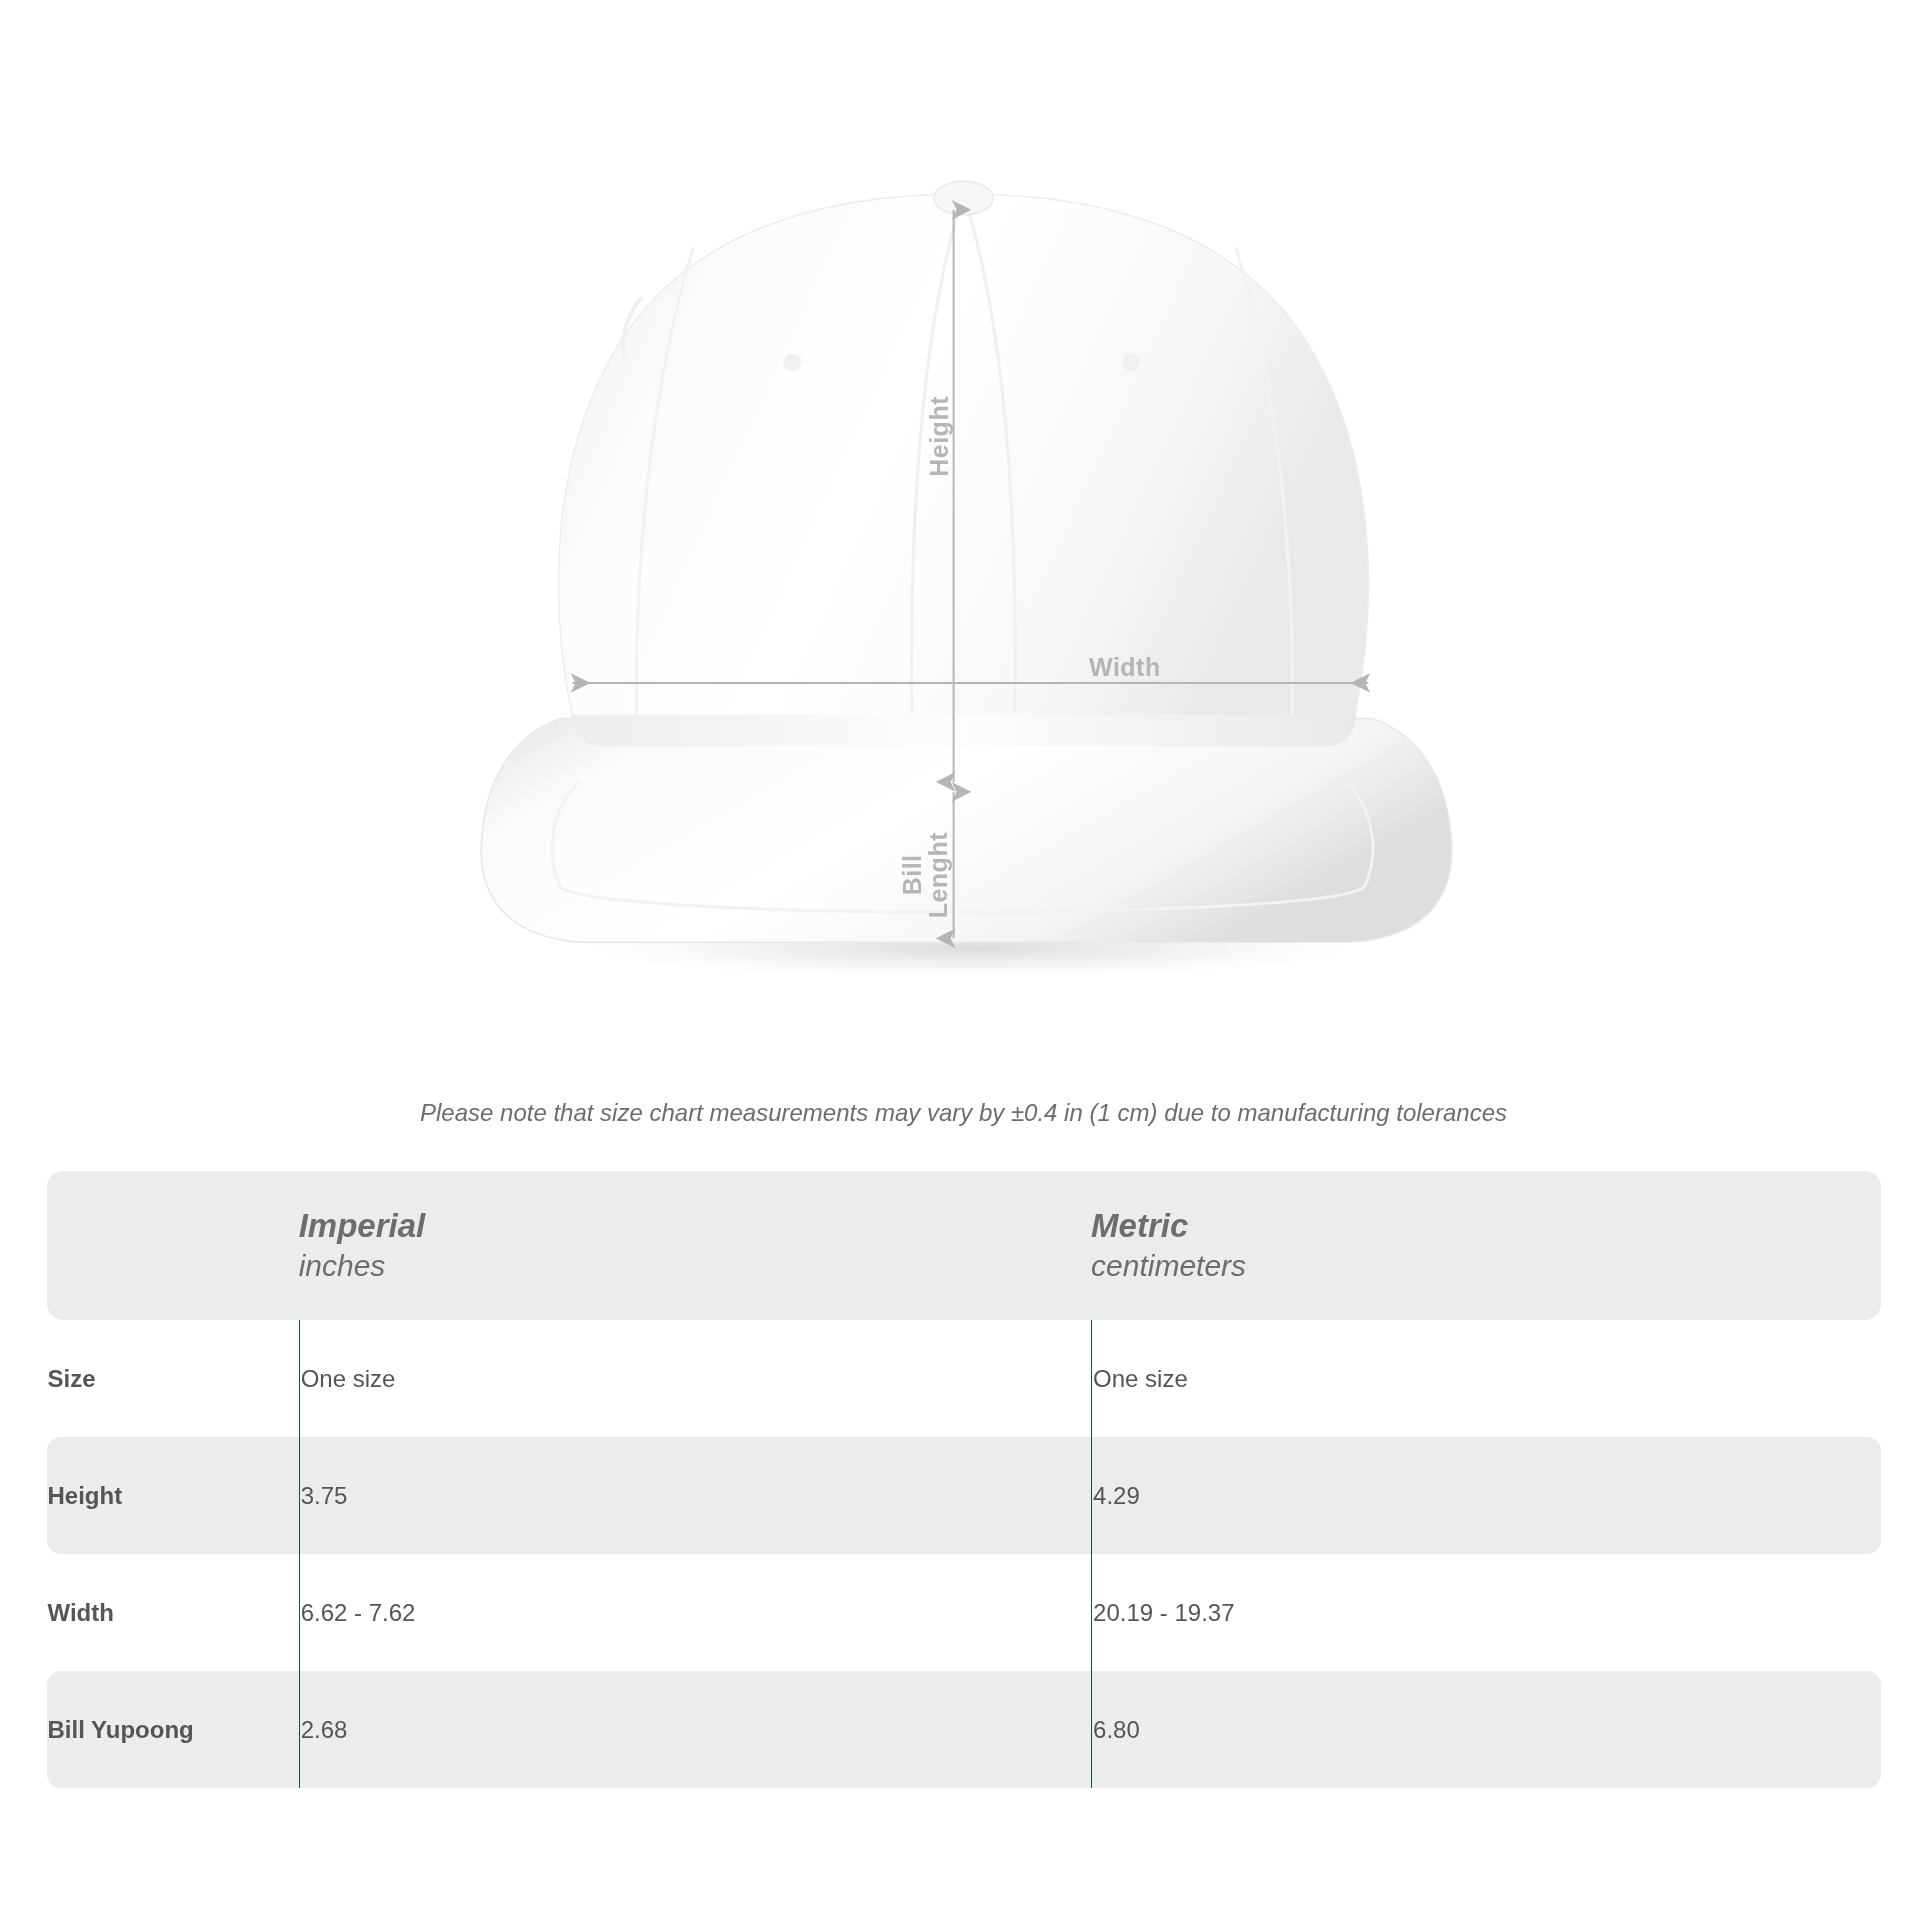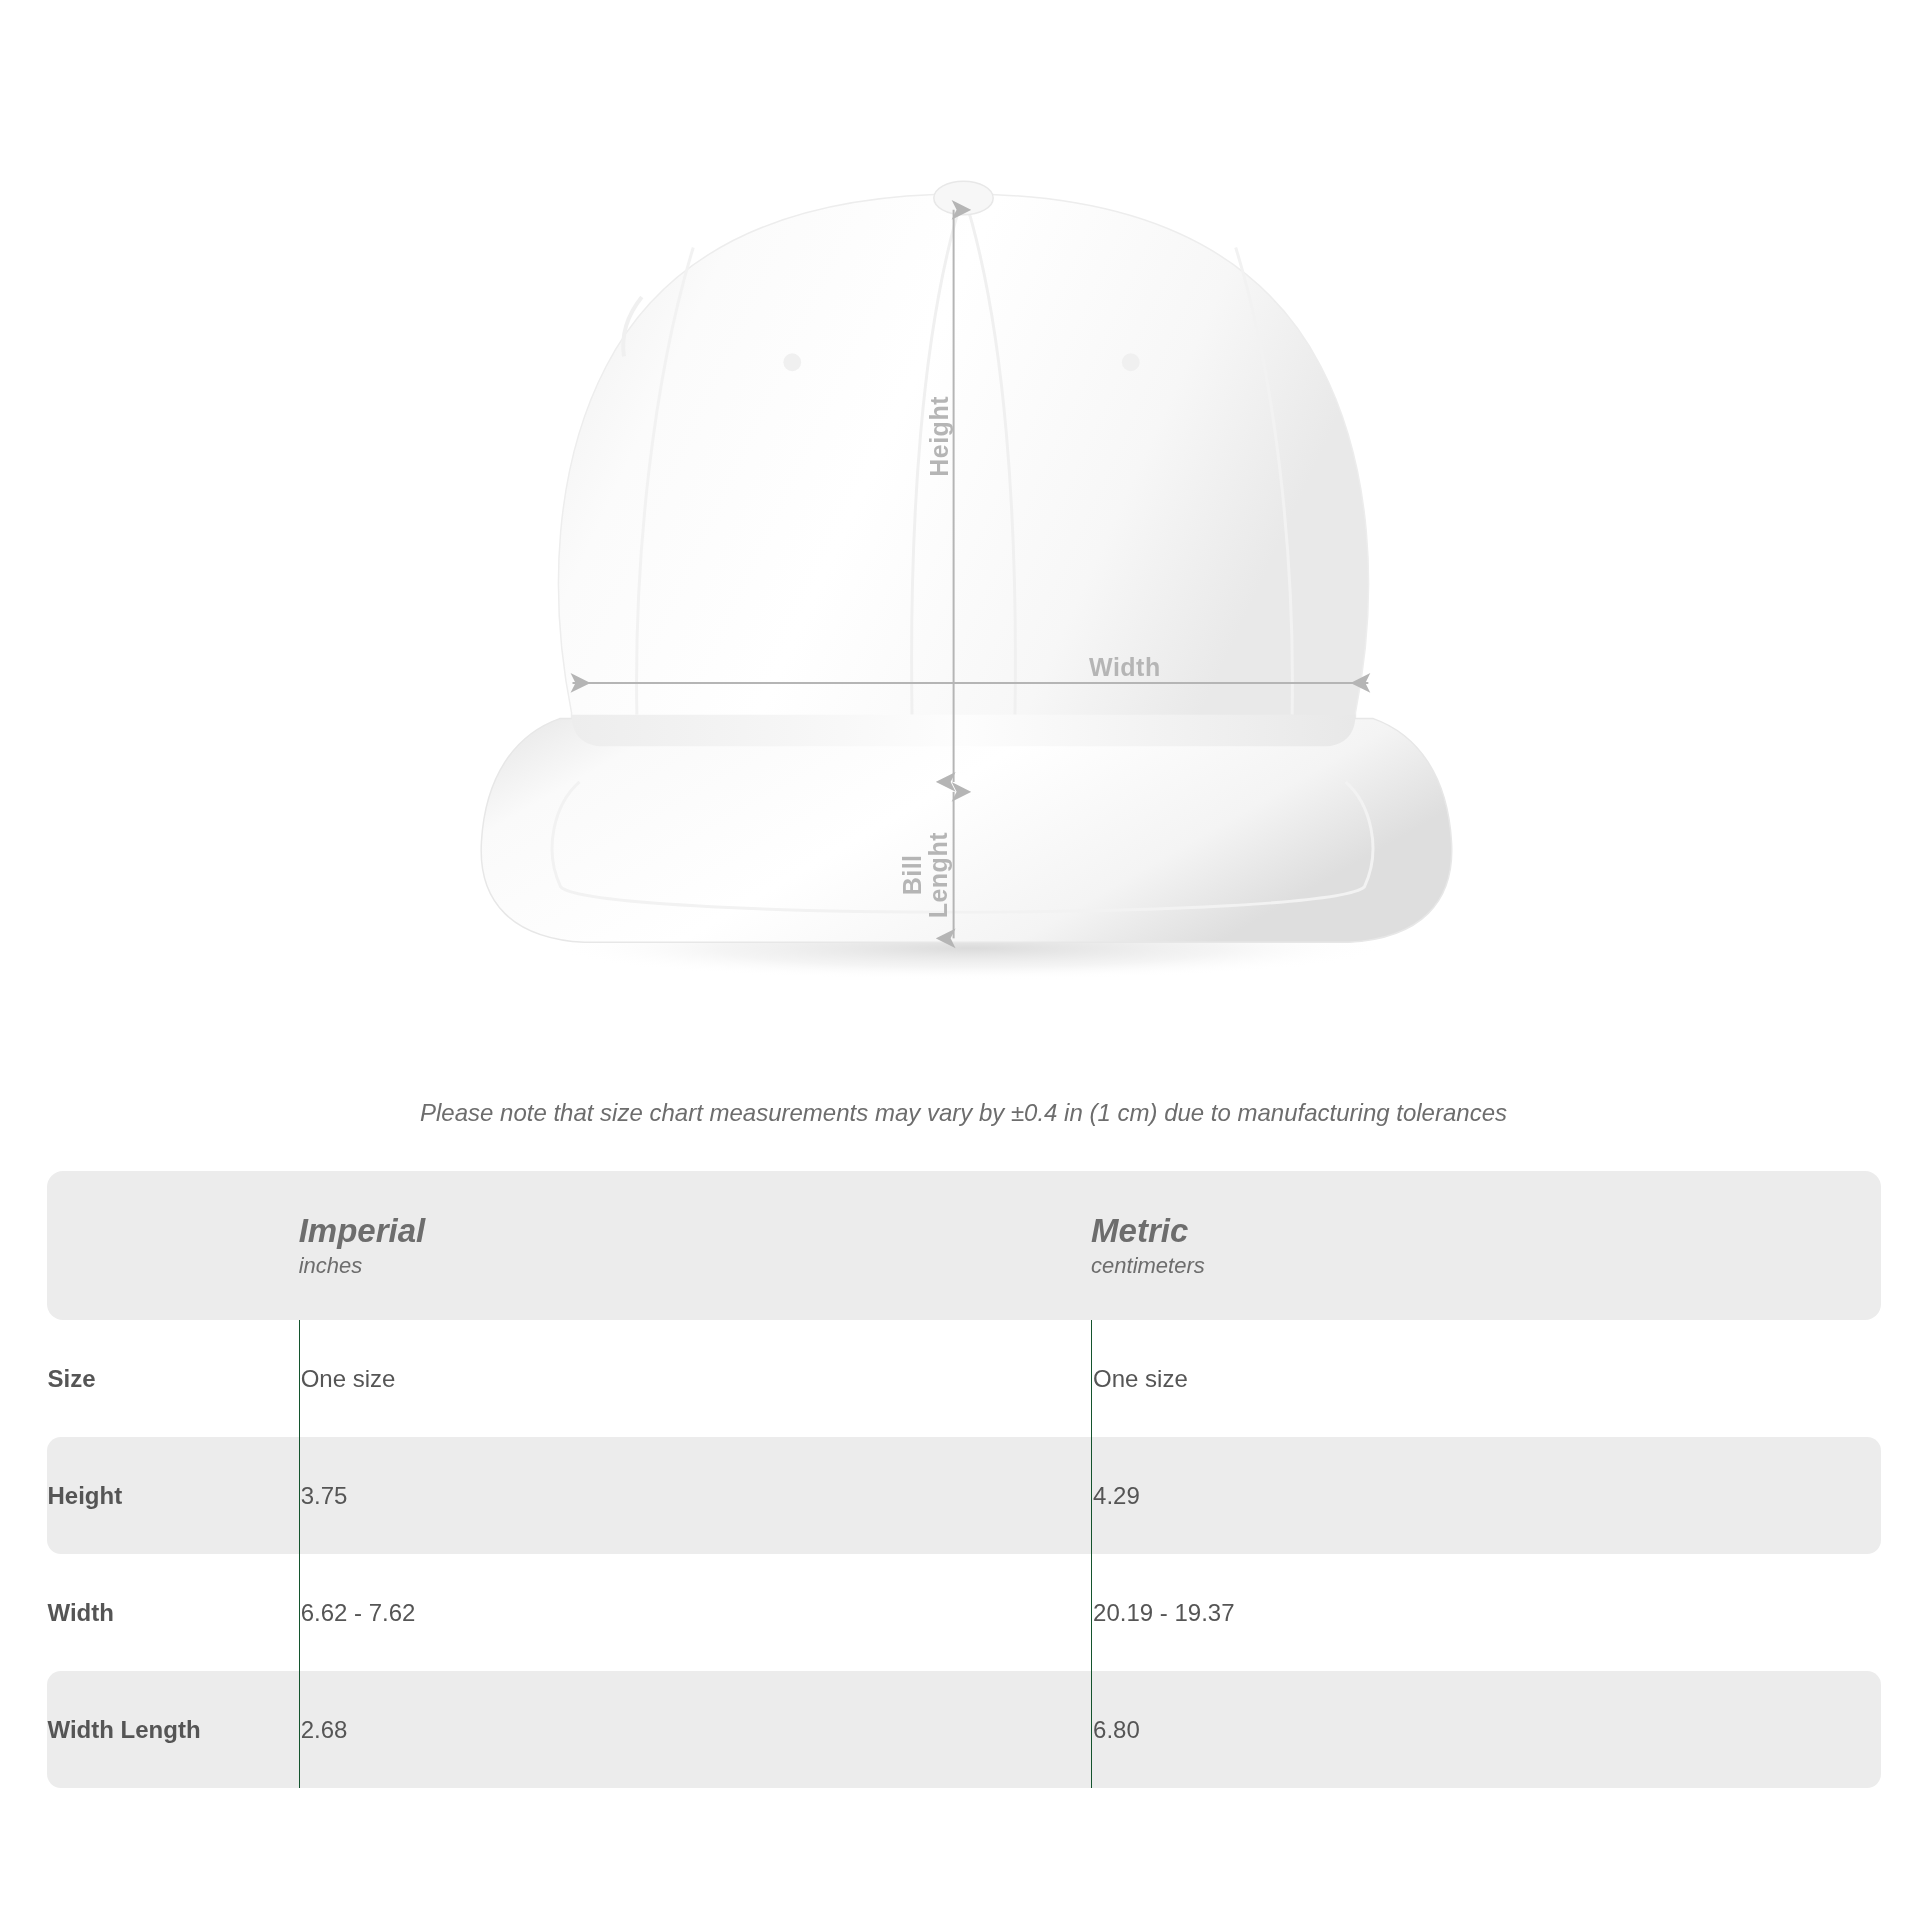--- a/index.html
+++ b/index.html
@@ -96,21 +96,21 @@
   .hdr-row td:first-child { border-top-left-radius: 16px; border-bottom-left-radius: 16px; }
   .hdr-row td:last-child  { border-top-right-radius: 16px; border-bottom-right-radius: 16px; }
   .unit-main {
     font-size: 33px;
     font-weight: bold;
     font-style: italic;
     color: #6d6d6d;
     line-height: 1.25;
   }
   .unit-sub {
-    font-size: 22px;
+    font-size: 30px;
     font-style: italic;
     color: #6d6d6d;
     line-height: 1.35;
   }
   .body-row td {
     height: 117px;
     font-size: 24px;
     color: #555555;
     margin-top: 9px;
   }
@@ -253,21 +253,21 @@
           <td class="vline">4.29</td>
         </tr>
 
         <tr class="body-row">
           <td class="row-head">Width</td>
           <td class="vline">6.62 - 7.62</td>
           <td class="vline">20.19 - 19.37</td>
         </tr>
 
         <tr class="body-row shaded">
-          <td class="row-head">Width Length</td>
+          <td class="row-head">Bill Yupoong</td>
           <td class="vline">2.68</td>
           <td class="vline">6.80</td>
         </tr>
       </tbody>
     </table>
   </div>
 
 </div>
 
 

